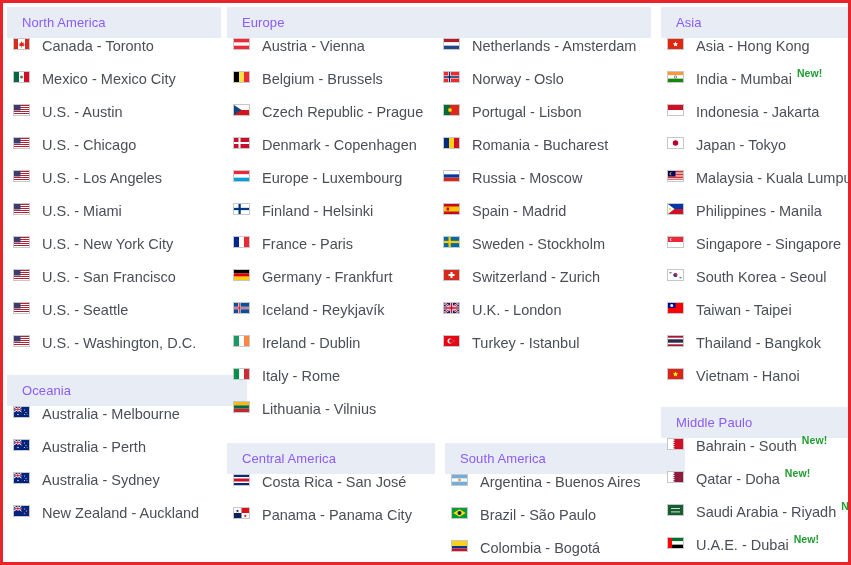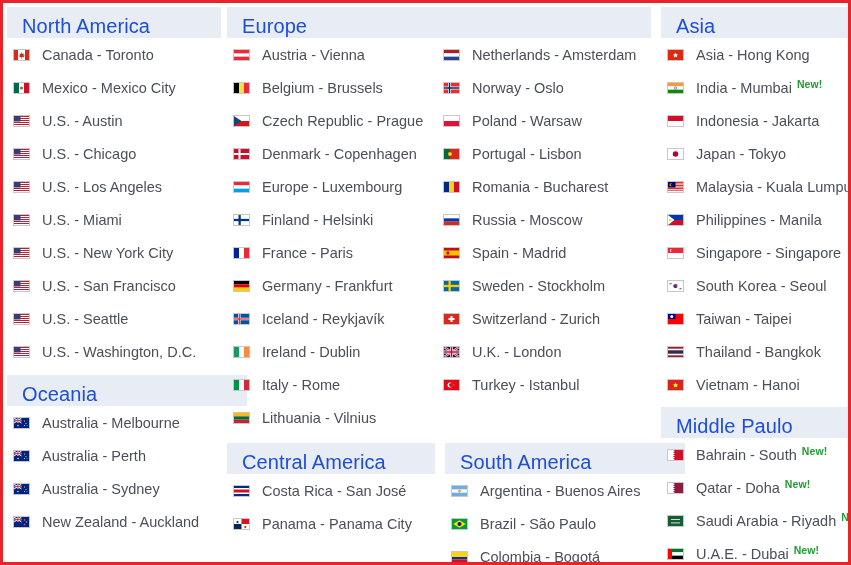--- a/index.html
+++ b/index.html
@@ -22,36 +22,35 @@
   }
   .canvas {
     position: absolute;
     inset: 0;
   }
   .group {
     position: absolute;
   }
   .group-header {
     background: #e8ecf4;
-    color: #1d4ed8;
-    font-size: 20px;
+    color: #8b5cf6;
+    font-size: 13px;
     line-height: 1;
     padding: 9px 0 9px 15px;
     box-sizing: border-box;
     height: 31px;
     letter-spacing: 0.1px;
     white-space: nowrap;
     overflow: hidden;
   }
   .col {
     position: absolute;
   }
   .item {
     display: flex;
-    align-items: center;
     height: 33px;
     font-size: 14.5px;
     color: #4a4f58;
     white-space: nowrap;
     cursor: pointer;
   }
   .item .label {
     color: #4a4f58;
   }
   .flag {
@@ -437,29 +436,20 @@
                 <rect y="7" width="30" height="6" fill="#fff"></rect>
                 <rect x="9.5" width="3" height="20" fill="#002868"></rect>
                 <rect y="8.5" width="30" height="3" fill="#002868"></rect>
               </svg>
             </span>
             <span class="label">Norway - Oslo</span>
           </div>
           <div class="item">
             <span class="flag">
               <svg viewBox="0 0 30 20">
-                <rect width="30" height="10" fill="#fff"></rect>
-                <rect y="10" width="30" height="10" fill="#dc143c"></rect>
-              </svg>
-            </span>
-            <span class="label">Poland - Warsaw</span>
-          </div>
-          <div class="item">
-            <span class="flag">
-              <svg viewBox="0 0 30 20">
                 <rect width="30" height="20" fill="#da291c"></rect>
                 <rect width="12" height="20" fill="#046a38"></rect>
                 <circle cx="12" cy="10" r="4" fill="#ffe900" stroke="#da291c" stroke-width="0.7"></circle>
               </svg>
             </span>
             <span class="label">Portugal - Lisbon</span>
           </div>
           <div class="item">
             <span class="flag">
               <svg viewBox="0 0 30 20">

